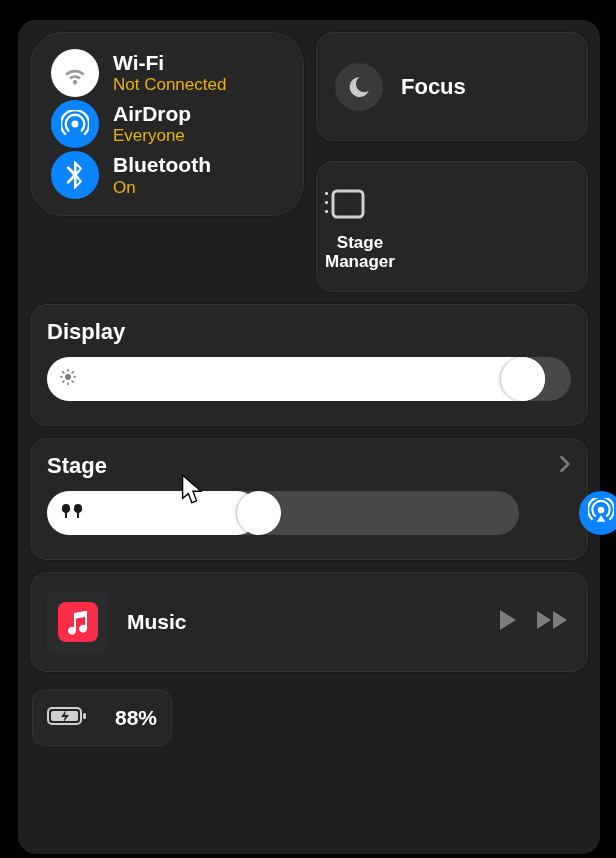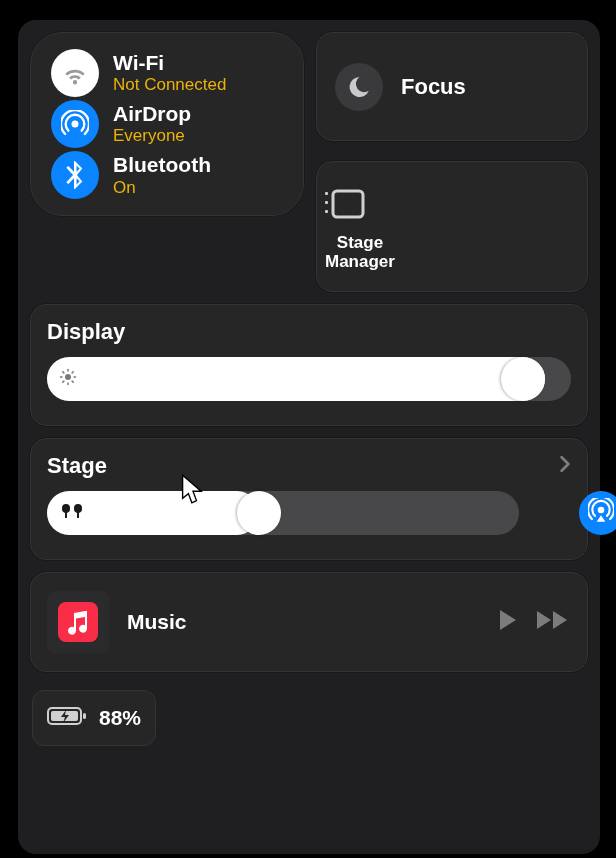--- a/index.html
+++ b/index.html
@@ -159,21 +159,21 @@
     margin-right: 18px;
   }
   .media-name { font-size: 21px; font-weight:600; flex:1; }
   .media-ctrls { display:flex; gap: 18px; align-items:center; color:#7c7c7e; }
   .battery-row {
     display:flex; align-items:center; gap:12px;
     padding: 6px 0 0 2px;
   }
   .battery-pill{
     background:#262627; border:1px solid #343436; border-radius:12px;
-    display:flex; align-items:center; gap:12px;
+    display:flex; align-items:center; gap:28px;
     padding: 10px 14px;
     height: 56px;
   }
   .battery-pct { font-size: 21px; font-weight:600; }
   .cursor {
     position:absolute;
     left:162px; top:454px;
     pointer-events:none;
   }
 </style>

